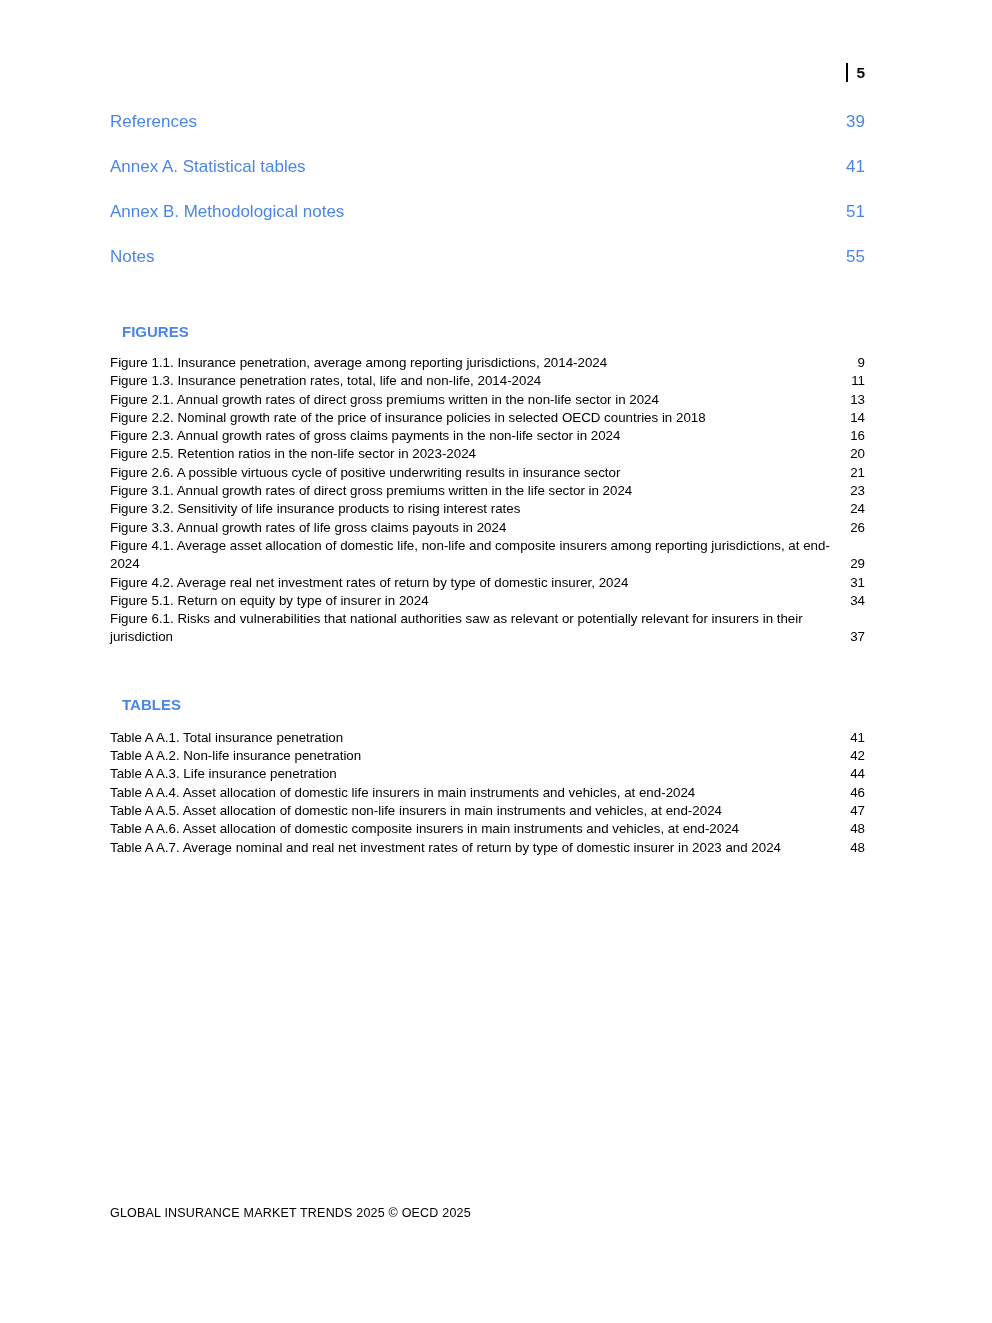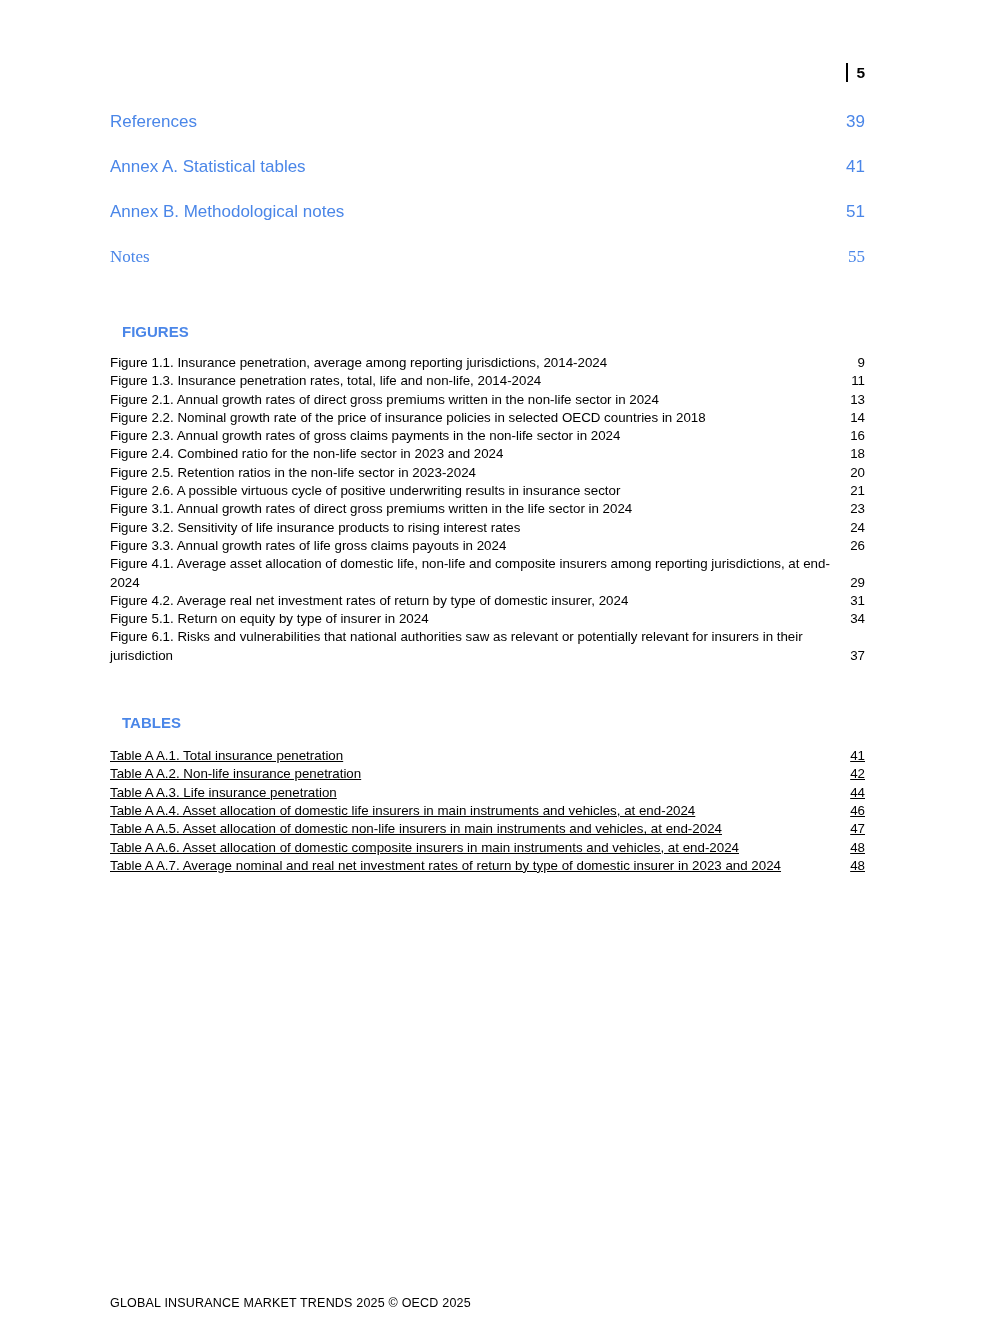--- a/index.html
+++ b/index.html
@@ -27,45 +27,45 @@
   .folio-bar{width:2px;height:19px;background:var(--ink);}
   
   .toc-main{padding-top:111px;}
   .toc-row{
     display:flex;align-items:baseline;
     color:var(--accent);
     font-size:17px;line-height:22px;
     margin-bottom:23px;
     cursor:pointer;
   }
-  .toc-row:last-child{margin-bottom:0;font-family:Liberation Serif, serif;}
+  .toc-row:last-child{margin-bottom:0;}
   .toc-row .lbl{flex:1;}
   .toc-row .pg{white-space:nowrap;}
   
   .section-heading{
     color:var(--accent);
     font-weight:bold;
     font-size:15px;line-height:17px;
     margin:55px 0 0 12px;
   }
   .section-heading.tables{margin-top:49px;}
   
   .entry-list{margin-top:14px;}
-  .entry-list.tables{margin-top:16px;text-decoration:underline;}
+  .entry-list.tables{margin-top:16px;}
   .entry{
     display:flex;
     font-size:13.33px;line-height:18.3px;
     color:var(--ink);
     cursor:pointer;
   }
   .entry .lbl{width:735px;}
   .entry .pg{flex:1;text-align:right;align-self:flex-end;white-space:nowrap;}
   
   .footer{
-    position:absolute;left:110px;top:1296px;
+    position:absolute;left:110px;top:1206px;
     font-size:12.5px;letter-spacing:0.2px;
     color:var(--ink);
   }
 </style>
 </head>
 <body>
 
 <div class="page">
 
   <div class="folio">
@@ -106,24 +106,20 @@
         <span class="lbl">Figure 2.1. Annual growth rates of direct gross premiums written in the non-life sector in 2024</span>
         <span class="pg">13</span>
       </div>
       <div class="entry">
         <span class="lbl">Figure 2.2. Nominal growth rate of the price of insurance policies in selected OECD countries in 2018</span>
         <span class="pg">14</span>
       </div>
       <div class="entry">
         <span class="lbl">Figure 2.3. Annual growth rates of gross claims payments in the non-life sector in 2024</span>
         <span class="pg">16</span>
-      </div>
-      <div class="entry">
-        <span class="lbl">Figure 2.4. Combined ratio for the non-life sector in 2023 and 2024</span>
-        <span class="pg">18</span>
       </div>
       <div class="entry">
         <span class="lbl">Figure 2.5. Retention ratios in the non-life sector in 2023-2024</span>
         <span class="pg">20</span>
       </div>
       <div class="entry">
         <span class="lbl">Figure 2.6. A possible virtuous cycle of positive underwriting results in insurance sector</span>
         <span class="pg">21</span>
       </div>
       <div class="entry">

